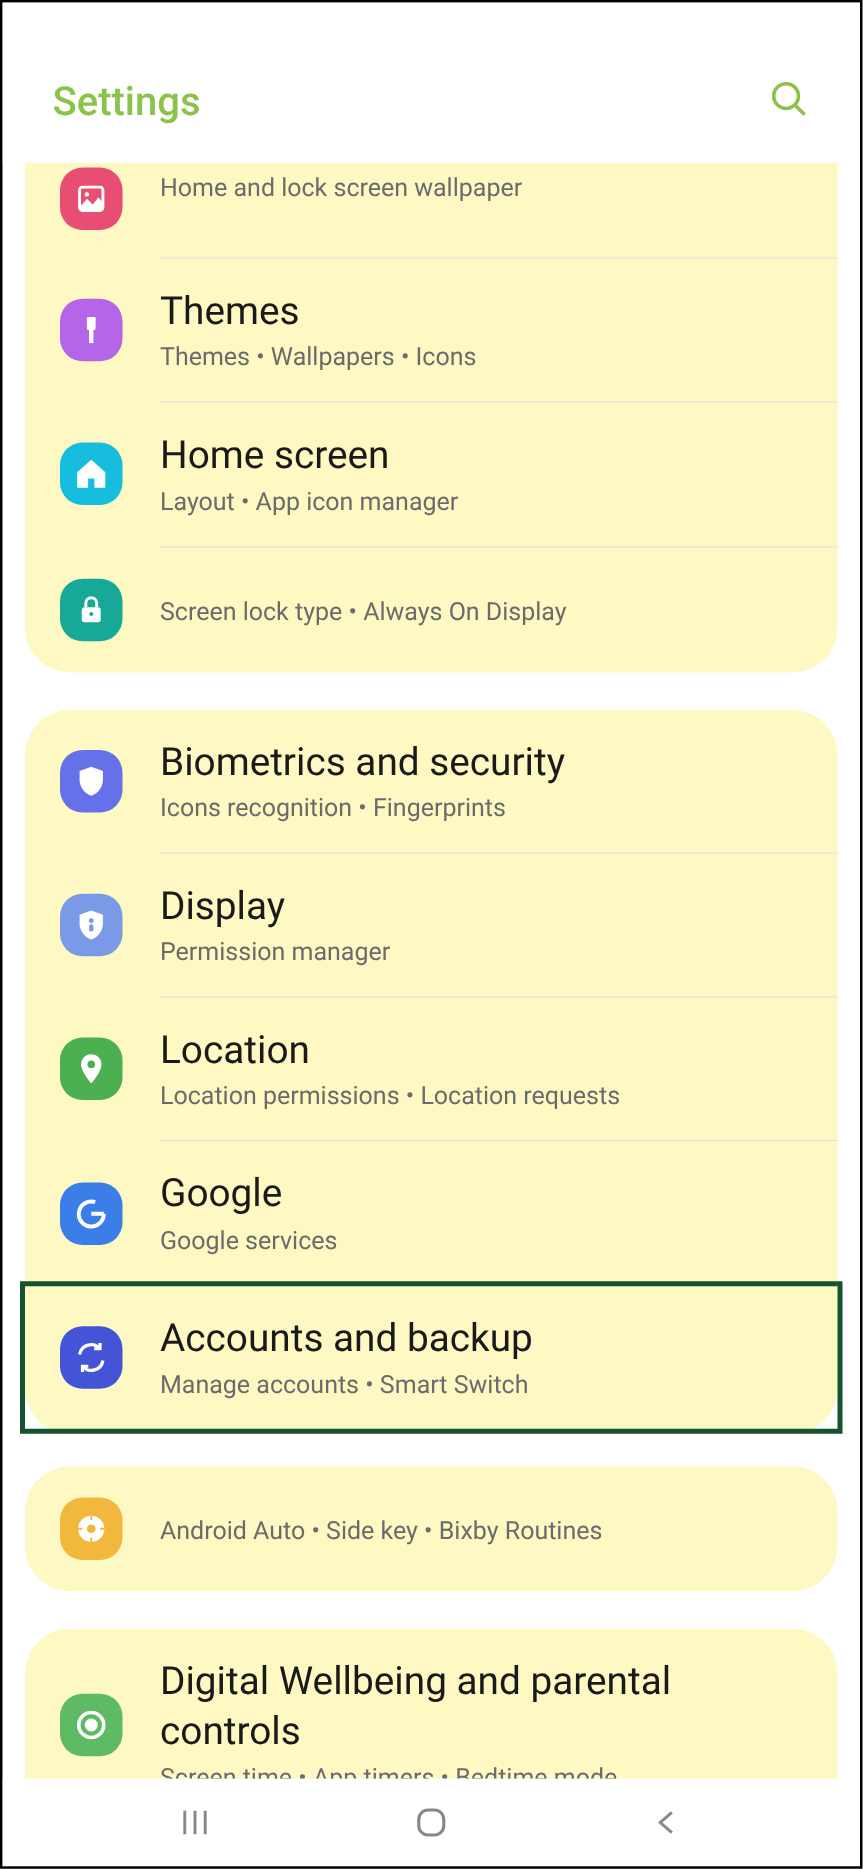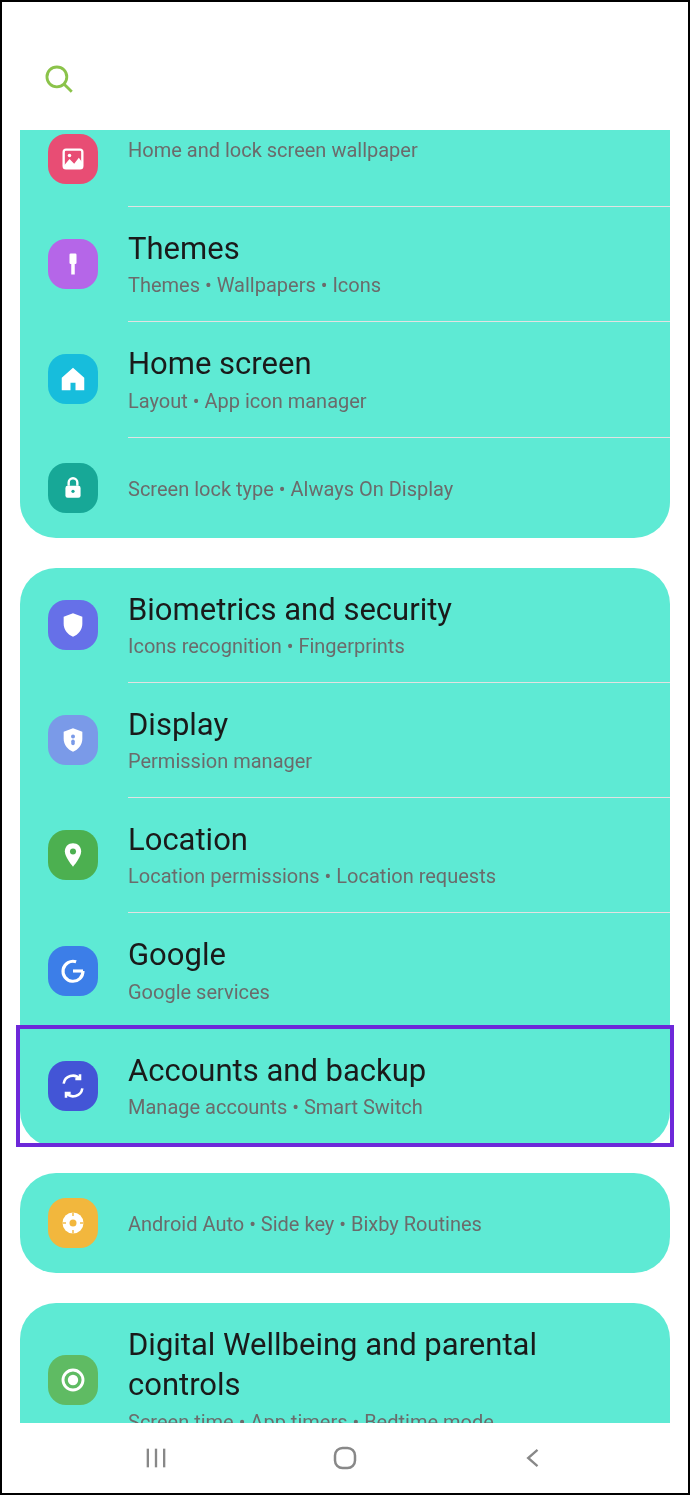--- a/index.html
+++ b/index.html
@@ -25,37 +25,37 @@
       font-size: 32px;
       font-weight: 500;
       color: #8bc34a;
     }
     .search-icon { color: #8bc34a; }
     .scroll-area {
       flex: 1;
       overflow: hidden;
     }
     .group {
-      background: #5eead4;
+      background: #fef9c3;
       border-radius: 36px;
       margin: 0 18px 30px 18px;
     }
     .group.first {
       border-top-left-radius: 0;
       border-top-right-radius: 0;
       margin-top: 0;
     }
     .item {
       display: flex;
       align-items: center;
       padding: 22px 28px;
       min-height: 100px;
     }
     .item.highlighted {
-      border: 4px solid #6d28d9;
+      border: 4px solid #14532d;
       margin: -4px;
       position: relative;
       z-index: 5;
     }
     .item.partial-top { padding-top: 4px; min-height: 50px; align-items: flex-start;}
     .item.partial-bottom { padding-bottom: 6px; min-height: 60px;}
     .icon-wrap {
       width: 50px;
       height: 50px;
       border-radius: 18px;
@@ -91,20 +91,21 @@
       justify-content: space-around;
       background: #fff;
       padding: 0 60px;
     }
     .nav-btn { color: #888; display:flex; align-items:center; justify-content:center;}
   </style>
 </head>
 <body>
 
 <div class="header">
+  <div class="header-title">Settings</div>
   <div class="search-icon">
     <svg width="34" height="34" viewBox="0 0 24 24" fill="none" stroke="currentColor" stroke-width="2">
       <circle cx="10.5" cy="10.5" r="7"></circle>
         <line x1="21" y1="21" x2="15.5" y2="15.5"></line>
     </svg>
   </div>
 </div>
 
 <div class="scroll-area" id="scroll">
     <div class="group first">

